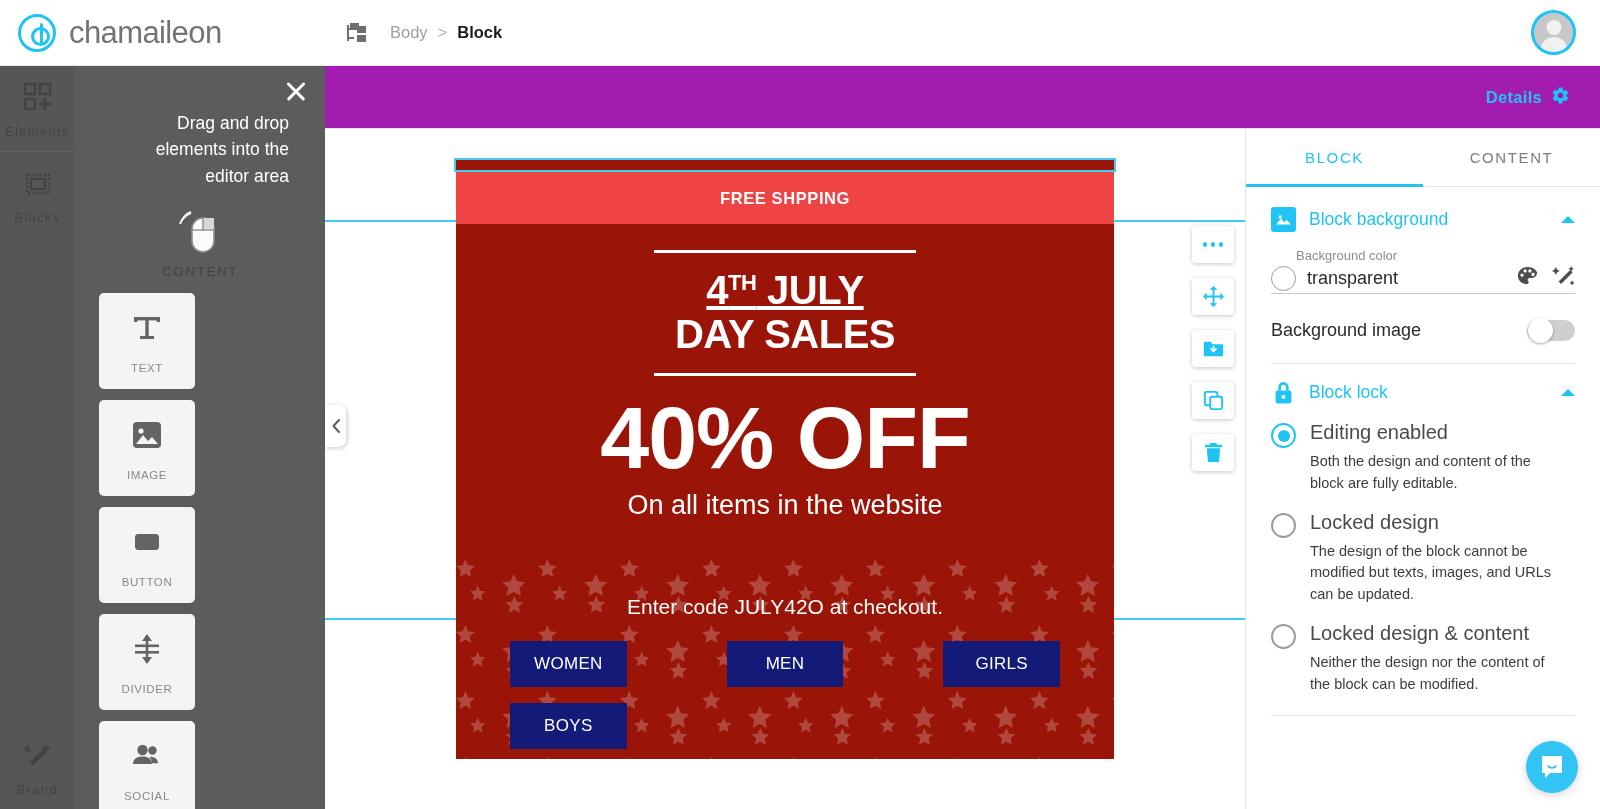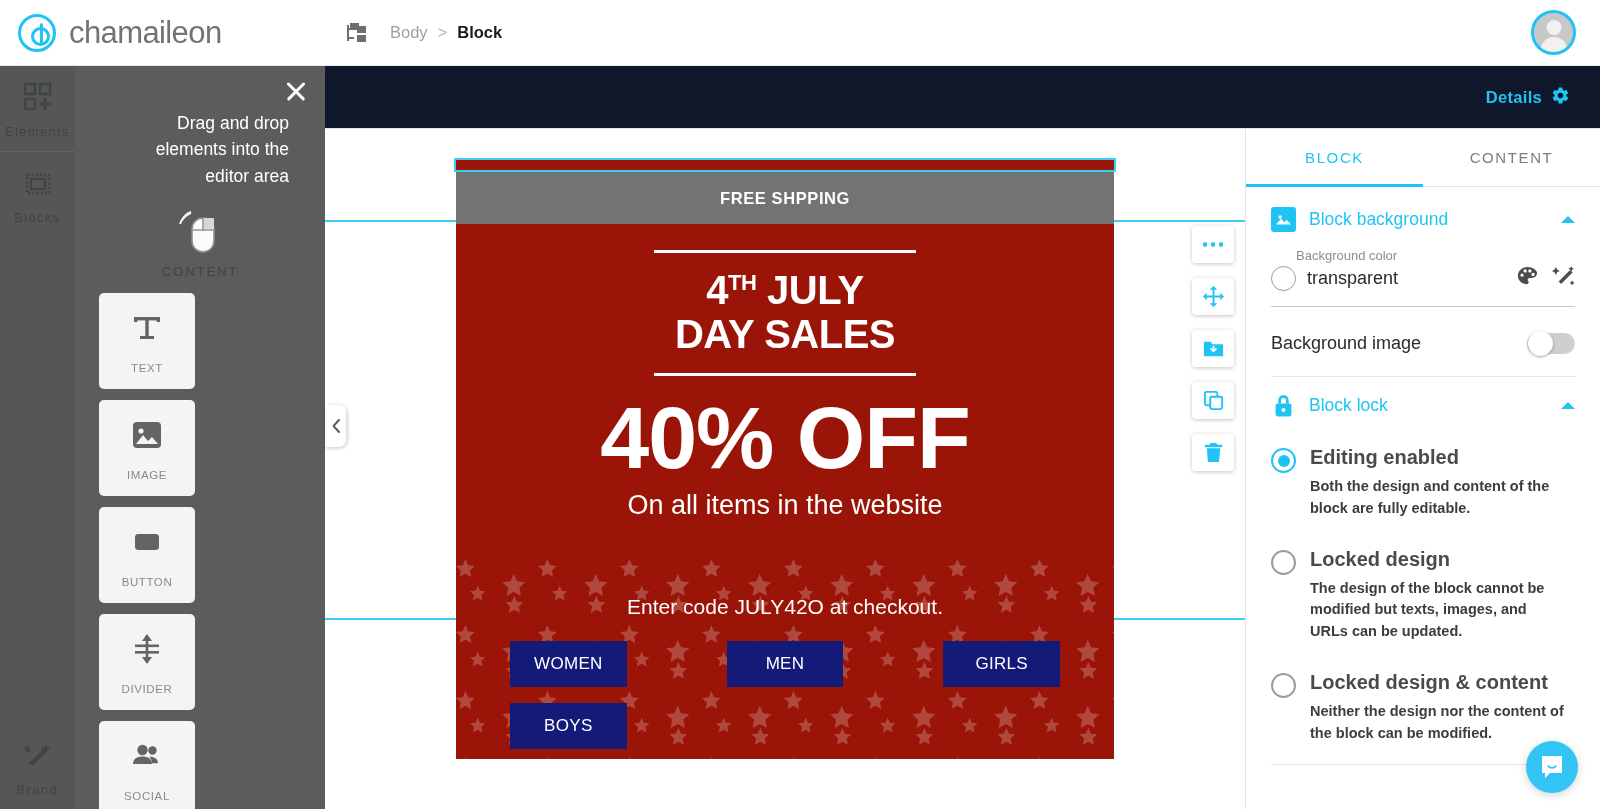--- a/index.html
+++ b/index.html
@@ -52,21 +52,21 @@
     width:15px; height:15px; border-radius:50%; background:#f1f1f1;
   }
   .avatar::after {
     content:""; position:absolute; left:50%; top:24px; transform:translateX(-50%);
     width:27px; height:22px; border-radius:14px 14px 0 0; background:#f1f1f1;
   }
 
   
   .subbar {
     position: absolute; left: 325px; top: 66px; width: 1275px; height: 63px;
-    background: #0f172a; border-bottom: 1px solid #e4e4e4;
+    background: #a21caf; border-bottom: 1px solid #e4e4e4;
     display: flex; align-items: center; justify-content: flex-end;
     padding-right: 30px; z-index: 20;
   }
   .details-btn { display: flex; align-items: center; cursor: pointer; }
   .details-label { color: #20c4f4; font-size: 16.5px; font-weight: bold; letter-spacing: .3px; }
   .gear { margin-left: 9px; }
 
   
   .rail {
     position: absolute; left: 0; top: 66px; width: 75px; height: 743px;
@@ -140,29 +140,29 @@
   }
   .email {
     position: absolute; left: 131px; top: 31px; width: 658px;
     background: #9b1408;
   }
   .sel-outer {
     position: absolute; left: 129px; top: 29px; width: 662px; height: 14px;
     border: 2px solid #3ecdf5; z-index: 8; pointer-events:none;
   }
   .free-ship {
-    background: #737373; color: #fff; text-align: center;
+    background: #ef4444; color: #fff; text-align: center;
     font-size: 16.5px; font-weight: bold; letter-spacing: .6px;
     padding: 17px 0 16px;
   }
   .hero { padding: 26px 0 34px; text-align: center; color: #fff; }
   .rule { width: 262px; height: 3px; background: #fff; margin: 0 auto; }
   .hero-4th {
     font-size: 40px; font-weight: bold; letter-spacing: -0.5px;
-    margin: 16px 0 0; line-height: 1.05;
+    margin: 16px 0 0; line-height: 1.05; text-decoration: underline;
   }
   .hero-4th sup { font-size: 22px; vertical-align: super; }
   .hero-day {
     font-size: 40px; font-weight: bold; letter-spacing: -0.5px; line-height: 1.15;
   }
   .rule2 { width: 262px; height: 3px; background: #fff; margin: 16px auto 0; }
   .hero-off {
     font-size: 88px; font-weight: bold; letter-spacing: -1px;
     margin: 18px 0 8px; line-height: 1;
   }
@@ -221,41 +221,41 @@
   .caret {
     margin-left: auto; width: 0; height: 0;
     border-left: 7px solid transparent; border-right: 7px solid transparent;
     border-bottom: 7px solid #20c4f4;
   }
   .ico-sq {
     width: 25px; height: 25px; background: #20c4f4; border-radius: 3px;
     display: flex; align-items: center; justify-content: center; flex: none;
   }
   .field-label { font-size: 13px; color: #8e8e8e; margin: 16px 0 2px 25px; }
-  .field-row { display: flex; align-items: center; border-bottom: 1px solid #c9c9c9; padding-bottom: 14px; }
+  .field-row { display: flex; align-items: center; border-bottom: 1px solid #c9c9c9; padding-bottom: 1px; }
   .swatch {
     width: 25px; height: 25px; border-radius: 50%; border: 1.6px solid #9c9c9c;
     background: #fff; flex: none; cursor: pointer;
   }
   .field-val { font-size: 18px; color: #2b2b2b; margin-left: 11px; }
   .field-icons { margin-left: auto; display: flex; gap: 13px; align-items: center; }
   .toggle-row { display: flex; align-items: center; margin-top: 26px; }
   .toggle-label { font-size: 18px; color: #2b2b2b; }
   .toggle {
     margin-left: auto; width: 48px; height: 21px; border-radius: 11px;
     background: #cfcfcf; position: relative; cursor: pointer;
   }
   .toggle::after {
     content: ""; position: absolute; left: 1px; top: -2px;
     width: 25px; height: 25px; border-radius: 50%; background: #fff;
     box-shadow: 0 1px 3px rgba(0,0,0,.35);
   }
   .hr { height: 1px; background: #e6e6e6; margin: 22px 0 0; }
 
-  .radio-item { display: flex; align-items: flex-start; margin-top: 28px; font-weight: bold; }
+  .radio-item { display: flex; align-items: flex-start; margin-top: 16px; }
   .radio {
     width: 25px; height: 25px; border-radius: 50%; border: 2px solid #9c9c9c;
     flex: none; margin-top: 2px; cursor: pointer; position: relative;
   }
   .radio.on { border-color: #20c4f4; }
   .radio.on::after {
     content: ""; position: absolute; left: 4.5px; top: 4.5px;
     width: 12px; height: 12px; border-radius: 50%; background: #20c4f4;
   }
   .radio-txt { margin-left: 14px; }

